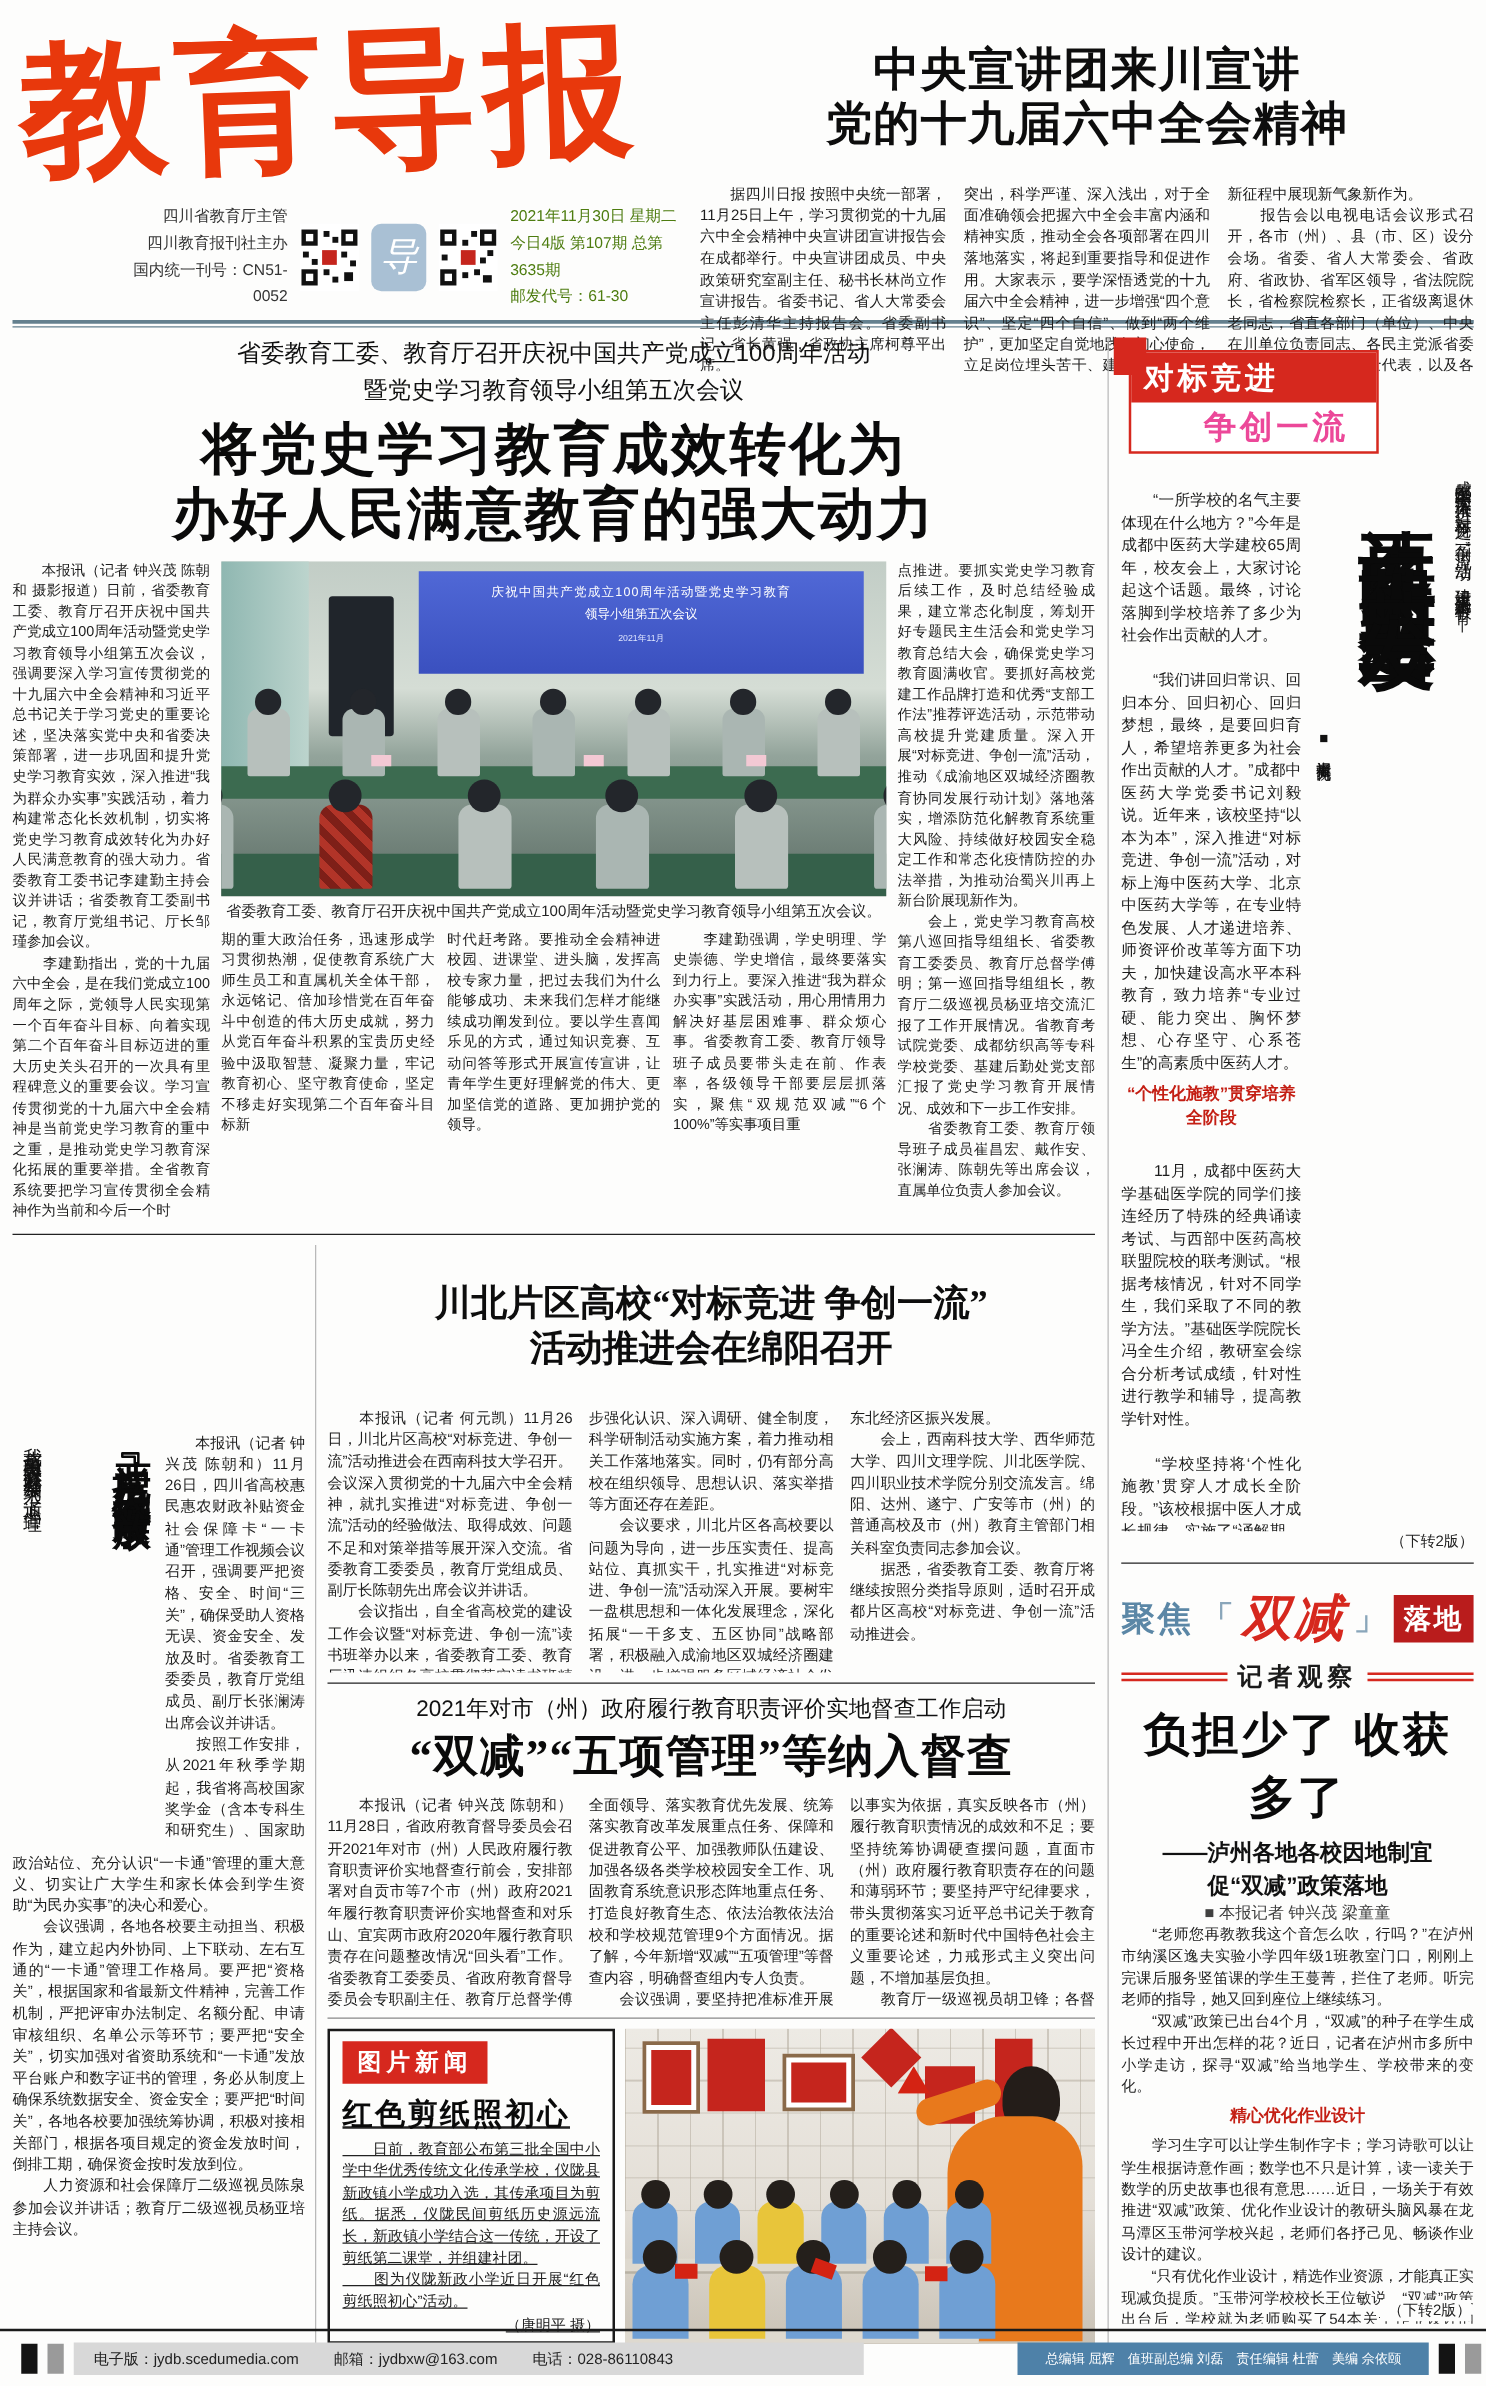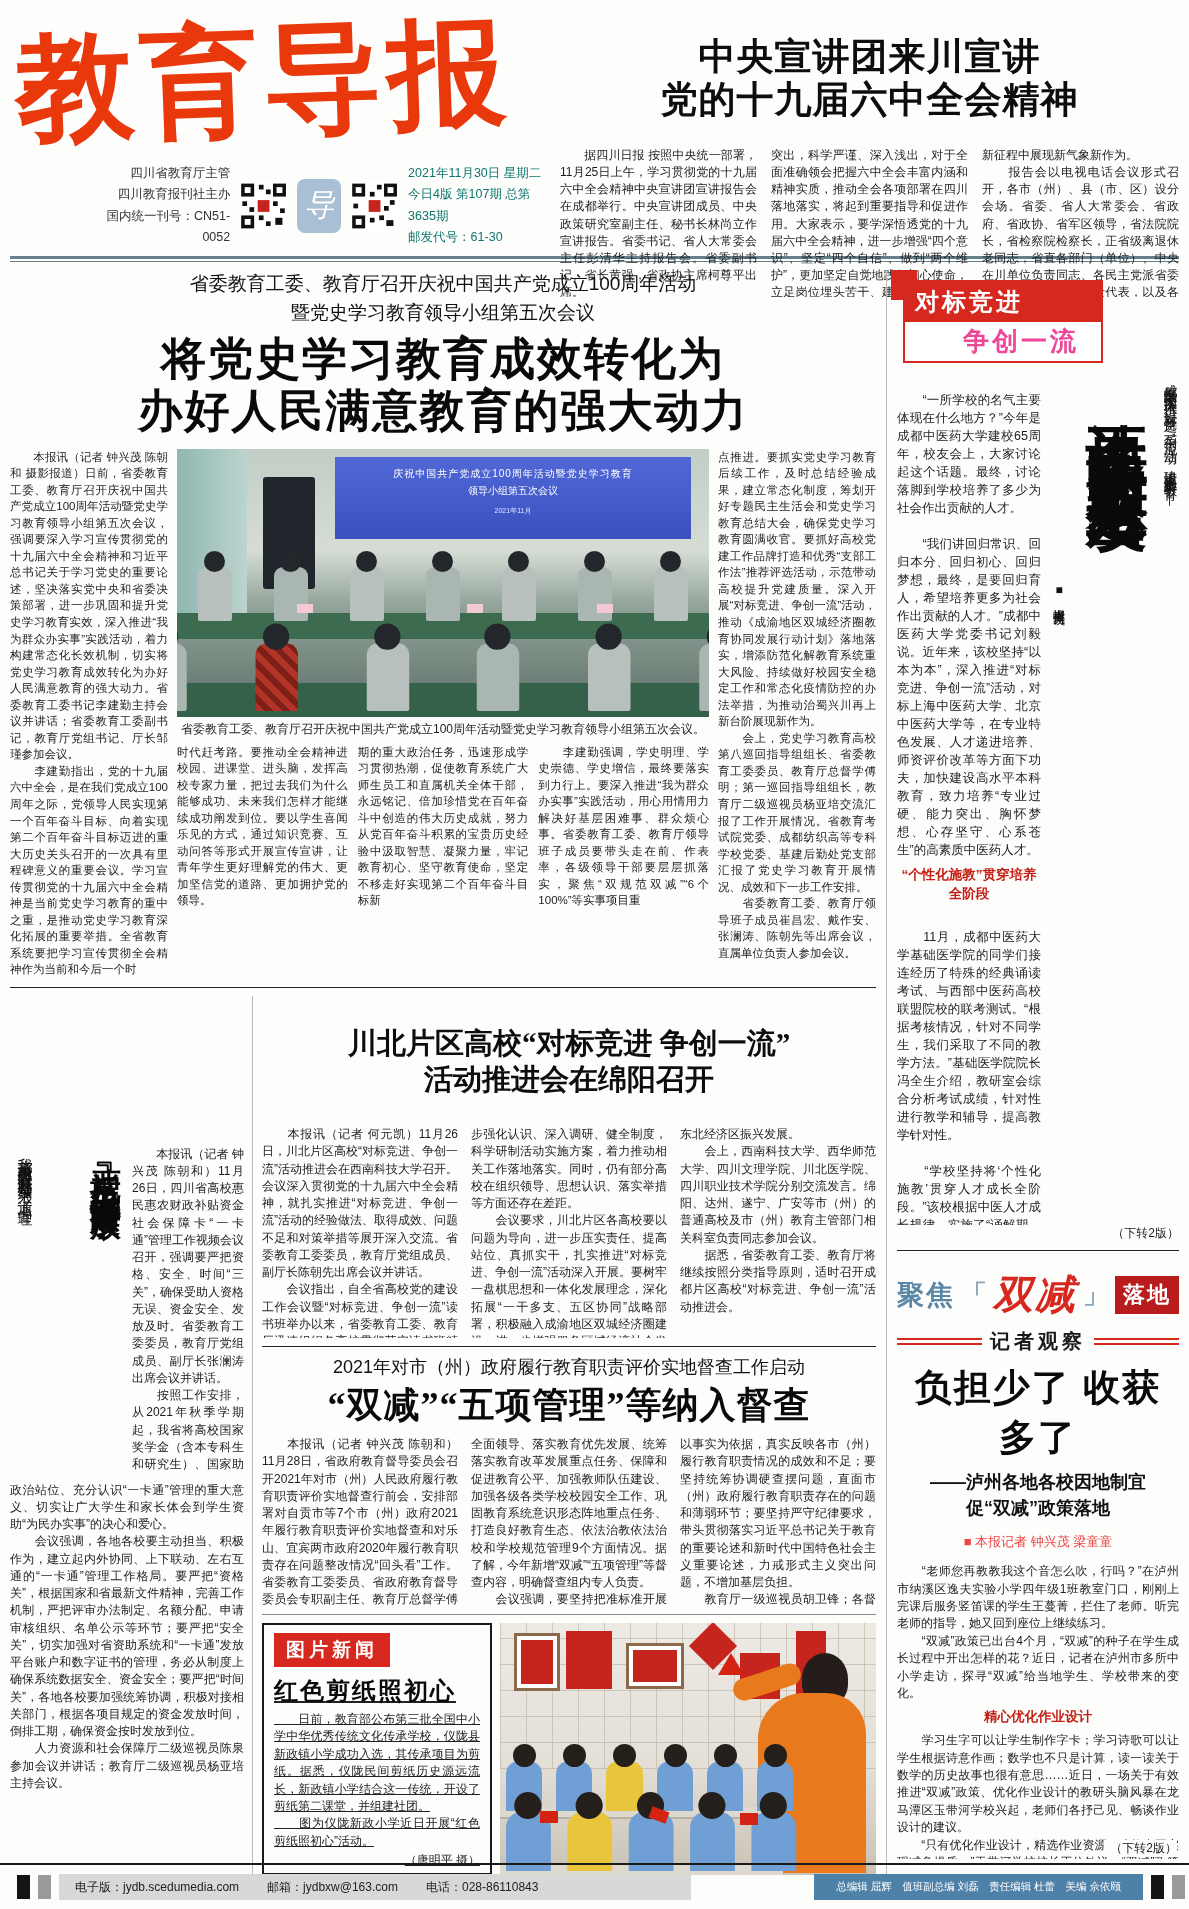--- a/index.html
+++ b/index.html
@@ -6,21 +6,21 @@
   .page{position:relative;width:1189px;height:1909px;background:#fdfdfc;margin:0 auto;overflow:hidden;
         font-family:"Liberation Sans",sans-serif;color:#222;}
   .inner{padding:6px 10px 0 10px;}
   
   .masthead{display:flex;height:248px;}
   .mast-left{width:540px;position:relative;}
   .brand{font-family:"DejaVu Serif",serif;font-weight:900;font-size:118px;line-height:1;
          color:#e8380c;letter-spacing:6px;transform:rotate(-2deg);margin:14px 0 0 6px;white-space:nowrap;}
   .mast-info{position:absolute;left:88px;bottom:6px;display:flex;align-items:center;gap:10px;}
   .pubinfo{font-size:12.5px;text-align:right;line-height:1.7;color:#333;white-space:pre-line;}
-  .dateinfo{font-size:12.5px;text-align:left;line-height:1.7;color:#0f766e;white-space:pre-line;}
+  .dateinfo{font-size:12.5px;text-align:left;line-height:1.7;color:#4d7c0f;white-space:pre-line;}
   .qr{width:54px;height:54px;background:#fff;}
   .seal{width:50px;height:54px;background:#a9c0d4;border-radius:8px;display:flex;align-items:center;justify-content:center;
         color:#fff;font-family:"Liberation Serif",serif;font-size:30px;font-style:italic;}
   .mast-right{flex:1;padding:4px 0 0 10px;}
   .top-headline{font-family:"Liberation Serif",serif;font-weight:900;font-size:37px;line-height:1.18;
                 text-align:center;color:#0d0d0d;letter-spacing:1px;}
   .top-body{margin-top:10px;display:flex;gap:14px;height:150px;overflow:hidden;}
   .top-body .col{flex:1;font-size:12px;line-height:1.43;text-align:justify;white-space:pre-line;color:#1c1c1c;}
   
   .rule-double{border-top:3px solid #64808e;border-bottom:1px solid #64808e;height:2px;margin:2px 0 8px 0;}
@@ -123,21 +123,21 @@
   .lz-badges{display:flex;align-items:center;justify-content:center;gap:6px;margin-top:8px;}
   .lz-focus{color:#5b87a6;font-weight:900;font-size:27px;letter-spacing:2px;}
   .lz-brk{color:#8aa6ba;font-size:26px;font-weight:bold;}
   .lz-sj{color:#d6281e;font-weight:900;font-size:40px;letter-spacing:2px;font-style:italic;}
   .lz-land{background:#b91c1c;color:#fff;font-weight:900;font-size:22px;padding:4px 8px;letter-spacing:2px;}
   .lz-obs{display:flex;align-items:center;gap:8px;margin:6px 0 8px 0;}
   .lz-obs .ln{flex:1;border-top:2px solid #d6281e;border-bottom:2px solid #d6281e;height:3px;}
   .lz-obs .tx{font-weight:900;font-size:20px;letter-spacing:4px;color:#1a1a1a;}
   .lz-h{font-weight:900;font-size:37px;text-align:center;letter-spacing:2px;color:#0a0a0a;}
   .lz-sub{font-weight:bold;font-size:18px;text-align:center;line-height:1.45;margin-top:6px;white-space:pre-line;color:#111;}
-  .lz-by{font-size:13px;text-align:center;margin:12px 0;color:#ef4444;}
+  .lz-by{font-size:13px;text-align:center;margin:0 0;color:#404040;}
   .lz-body{font-size:12px;line-height:1.45;text-align:justify;white-space:pre-line;}
   .lz .jump{position:absolute;right:2px;bottom:2px;background:#fdfdfc;padding-left:6px;}
   
   .footrule{position:absolute;left:0;right:0;bottom:44px;border-top:2px solid #1a1a1a;}
   .footer{position:absolute;left:13px;right:0;bottom:8px;height:28px;display:flex;align-items:center;gap:8px;padding:0 4px;}
   .blk{width:13px;height:24px;background:#141414;}
   .gry{width:13px;height:24px;background:#9a9a9a;}
   .foot-grey{width:600px;background:#d8d8d8;height:26px;display:flex;align-items:center;gap:28px;
              font-size:12px;color:#222;padding:0 16px;}
   .foot-spacer{flex:1;}
@@ -253,22 +253,22 @@
               <div class="chair"></div>
                     <div class="chair c2"></div>
                     <div class="chair"></div>
             </div>
             <div class="pm-card" style="left:120px;bottom:104px;"></div>
             <div class="pm-card" style="left:290px;bottom:104px;"></div>
             <div class="pm-card" style="left:420px;bottom:104px;"></div>
           </div>
           <div class="caption">省委教育工委、教育厅召开庆祝中国共产党成立100周年活动暨党史学习教育领导小组第五次会议。</div>
           <div class="mid-cols">
+            <div class="ncol">期的重大政治任务，迅速形成学习贯彻热潮，促使教育系统广大师生员工和直属机关全体干部，永远铭记、倍加珍惜党在百年奋斗中创造的伟大历史成就，努力从党百年奋斗积累的宝贵历史经验中汲取智慧、凝聚力量，牢记教育初心、坚守教育使命，坚定不移走好实现第二个百年奋斗目标新</div>
             <div class="ncol">时代赶考路。要推动全会精神进校园、进课堂、进头脑，发挥高校专家力量，把过去我们为什么能够成功、未来我们怎样才能继续成功阐发到位。要以学生喜闻乐见的方式，通过知识竞赛、互动问答等形式开展宣传宣讲，让青年学生更好理解党的伟大、更加坚信党的道路、更加拥护党的领导。</div>
-            <div class="ncol">期的重大政治任务，迅速形成学习贯彻热潮，促使教育系统广大师生员工和直属机关全体干部，永远铭记、倍加珍惜党在百年奋斗中创造的伟大历史成就，努力从党百年奋斗积累的宝贵历史经验中汲取智慧、凝聚力量，牢记教育初心、坚守教育使命，坚定不移走好实现第二个百年奋斗目标新</div>
             <div class="ncol">　　李建勤强调，学史明理、学史崇德、学史增信，最终要落实到力行上。要深入推进“我为群众办实事”实践活动，用心用情用力解决好基层困难事、群众烦心事。省委教育工委、教育厅领导班子成员要带头走在前、作表率，各级领导干部要层层抓落实，聚焦“双规范双减”“6个100%”等实事项目重</div>
           </div>
         </div>
         <div class="ncol mcol5">点推进。要抓实党史学习教育后续工作，及时总结经验成果，建立常态化制度，筹划开好专题民主生活会和党史学习教育总结大会，确保党史学习教育圆满收官。要抓好高校党建工作品牌打造和优秀“支部工作法”推荐评选活动，示范带动高校提升党建质量。深入开展“对标竞进、争创一流”活动，推动《成渝地区双城经济圈教育协同发展行动计划》落地落实，增添防范化解教育系统重大风险、持续做好校园安全稳定工作和常态化疫情防控的办法举措，为推动治蜀兴川再上新台阶展现新作为。
 　　会上，党史学习教育高校第八巡回指导组组长、省委教育工委委员、教育厅总督学傅明；第一巡回指导组组长，教育厅二级巡视员杨亚培交流汇报了工作开展情况。省教育考试院党委、成都纺织高等专科学校党委、基建后勤处党支部汇报了党史学习教育开展情况、成效和下一步工作安排。
 　　省委教育工委、教育厅领导班子成员崔昌宏、戴作安、张澜涛、陈朝先等出席会议，直属单位负责人参加会议。</div>
       </div>
     </article>
 
     <hr class="hr1">

